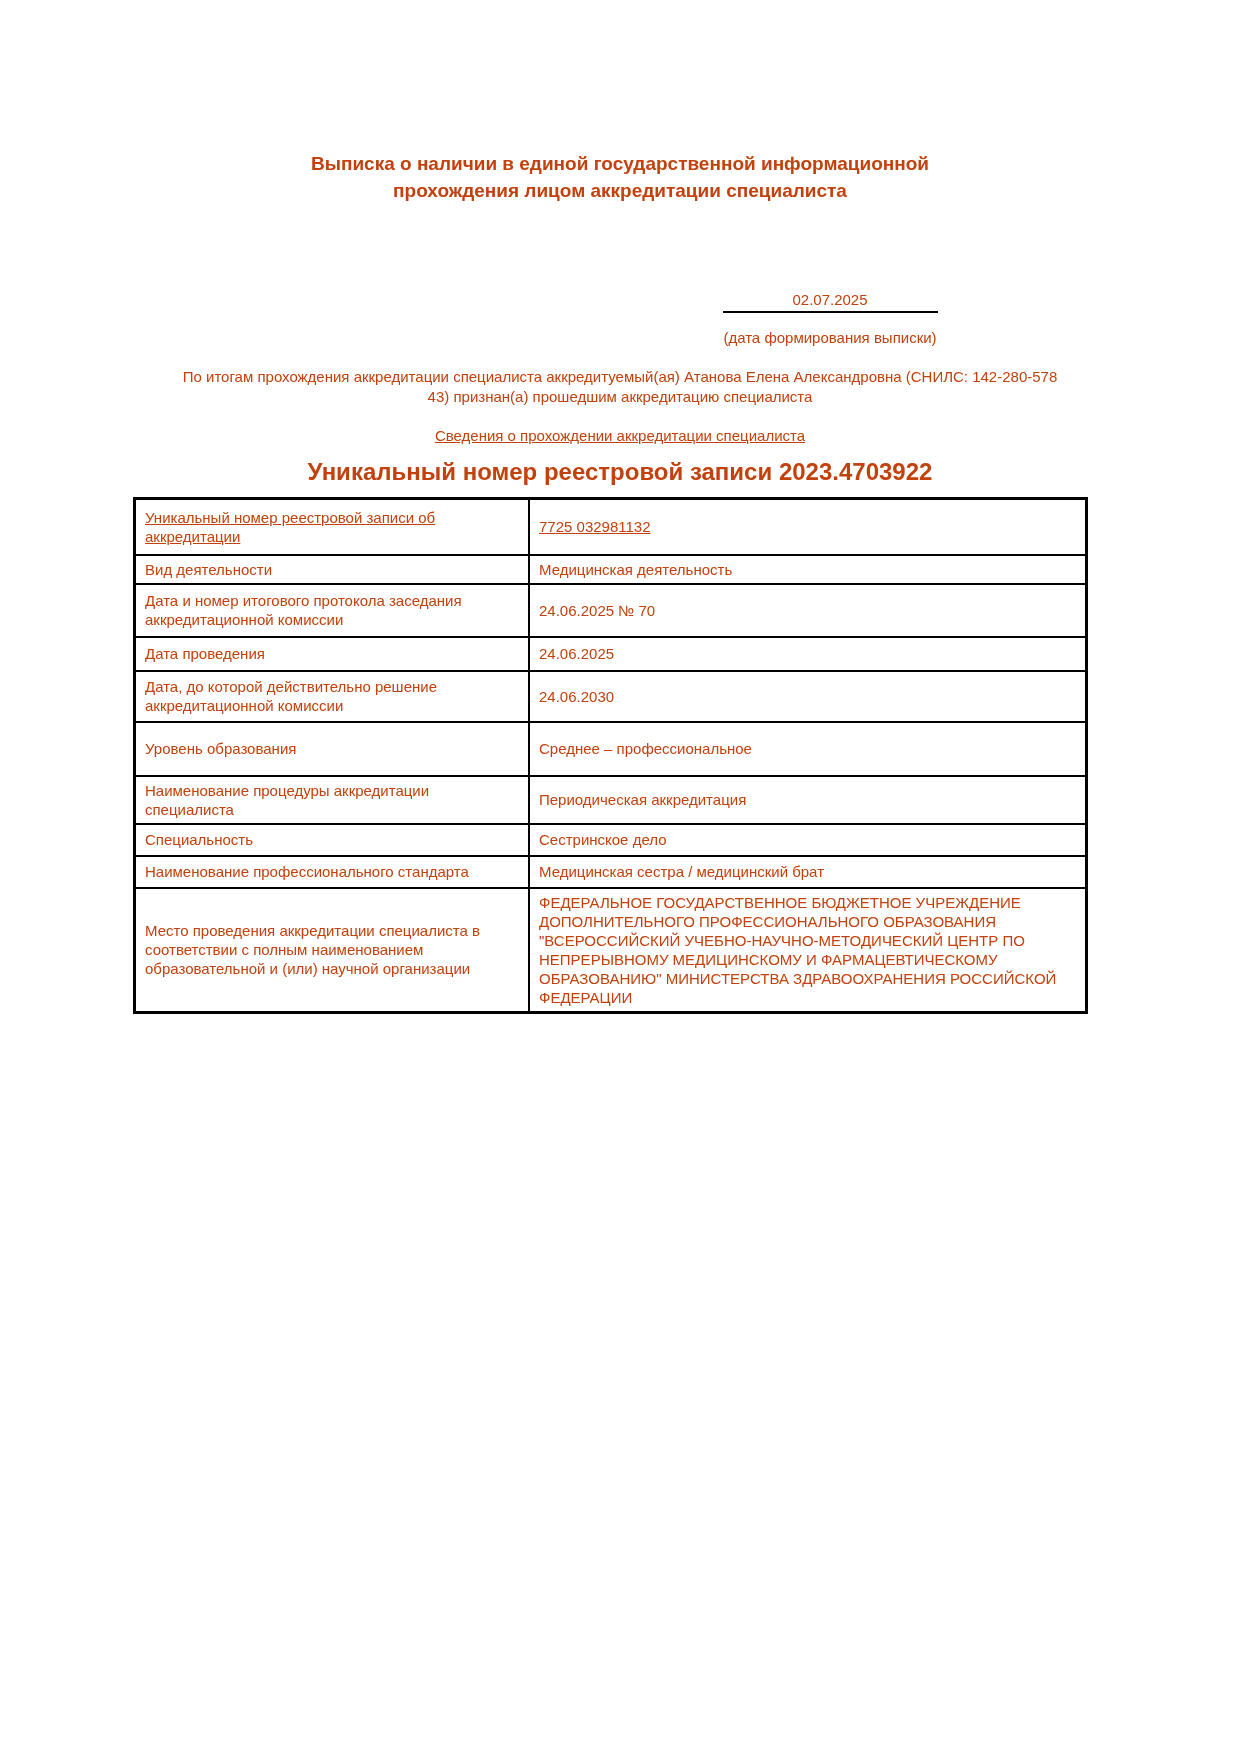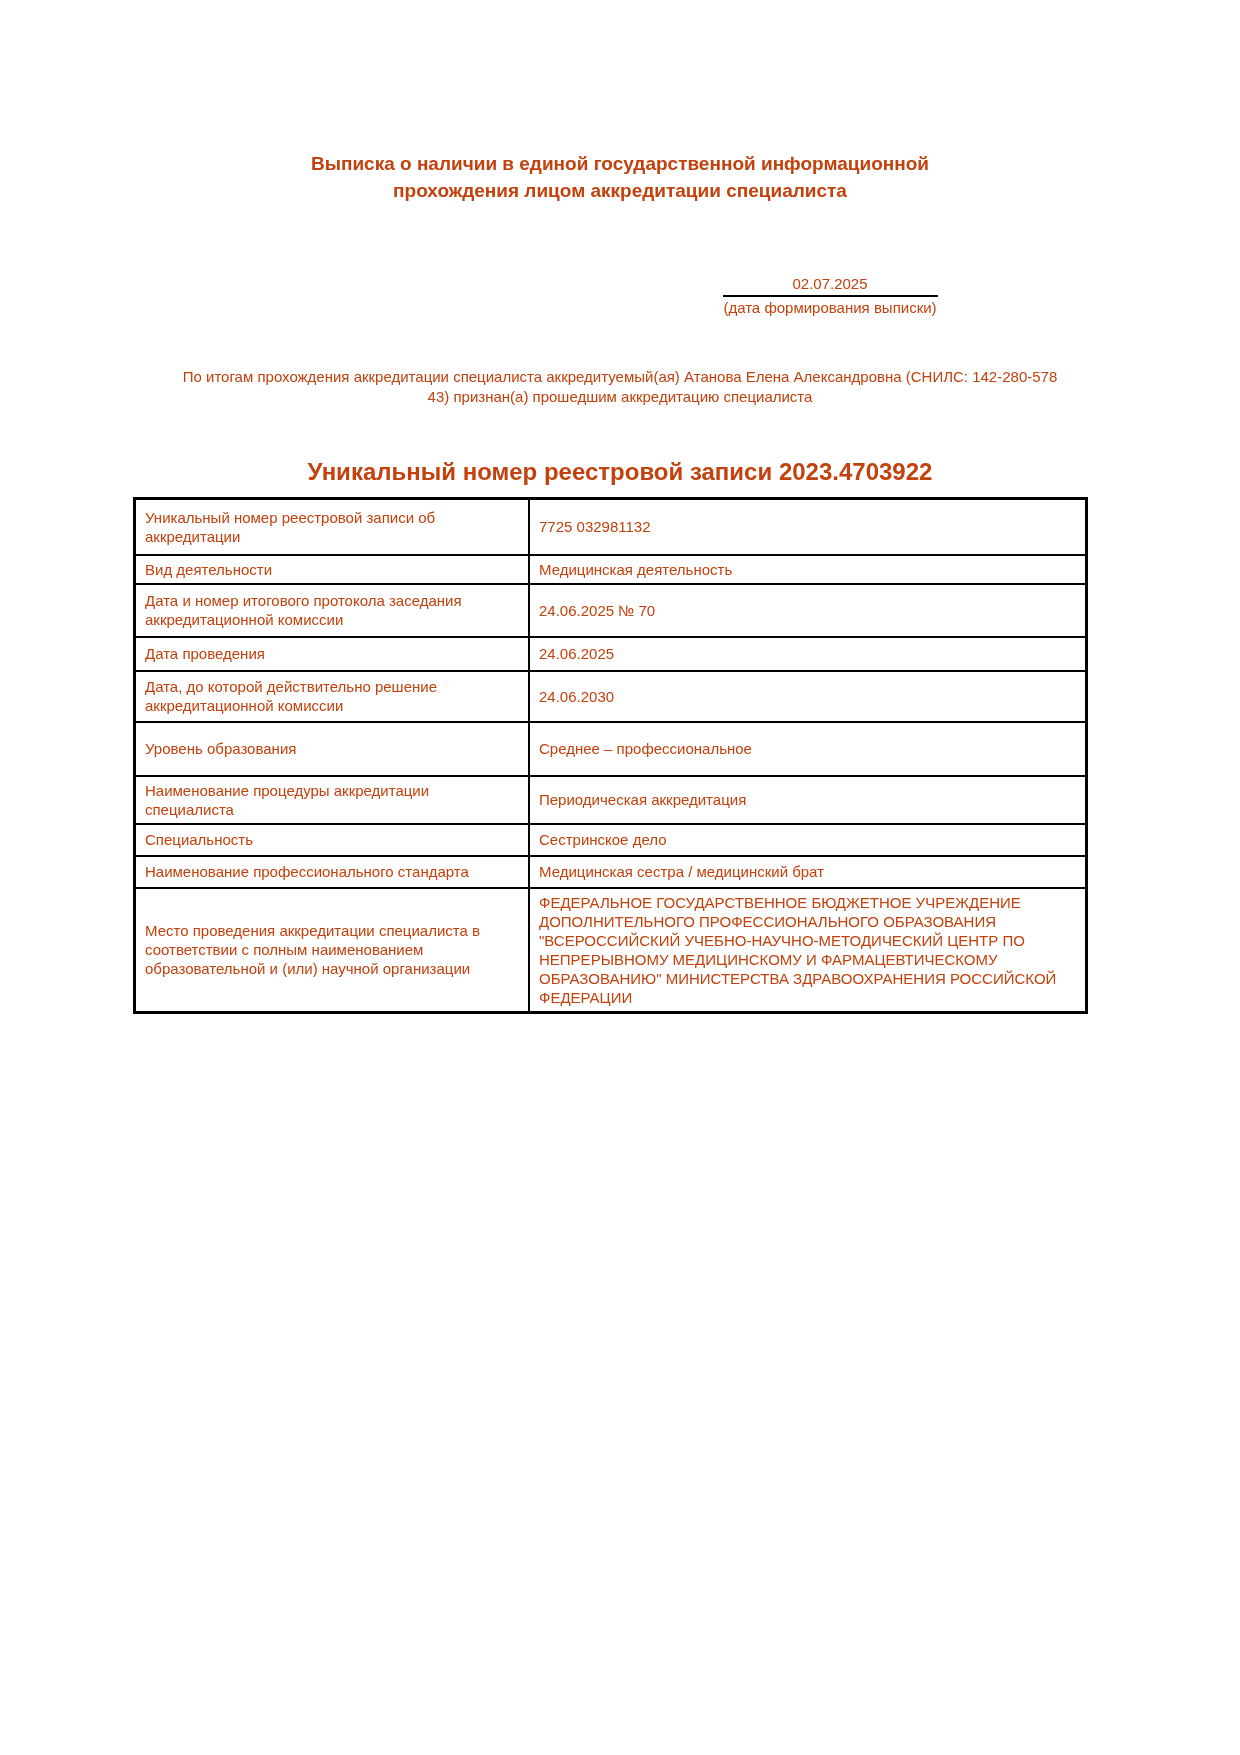--- a/index.html
+++ b/index.html
@@ -31,21 +31,21 @@
     top: 275px;
     left: 708px;
     width: 244px;
     text-align: center;
     font-size: 15px;
     line-height: 18px;
   }
   .date-value {
     display: block;
     width: 215px;
-    margin: 0 auto;
+    margin: 16px auto;
     padding-bottom: 2px;
     border-bottom: 2px solid #000000;
     text-align: center;
   }
   .date-caption {
     margin-top: 2px;
   }
   .intro {
     position: absolute;
     top: 347px;
@@ -85,21 +85,21 @@
     line-height: 19px;
     table-layout: fixed;
   }
   .acc-table td {
     border: 2px solid #000000;
     vertical-align: middle;
     padding: 4px 9px;
     word-wrap: break-word;
   }
   .acc-table td.label-cell { width: 374px; }
-  .acc-table tr:nth-child(1)  { height: 56px; }
+  .acc-table tr:nth-child(1)  { height: 56px; text-decoration: underline; }
   .acc-table tr:nth-child(2)  { height: 24px; }
   .acc-table tr:nth-child(3)  { height: 53px; margin-left: 20px; }
   .acc-table tr:nth-child(4)  { height: 34px; }
   .acc-table tr:nth-child(5)  { height: 51px; }
   .acc-table tr:nth-child(6)  { height: 54px; }
   .acc-table tr:nth-child(7)  { height: 36px; }
   .acc-table tr:nth-child(8)  { height: 32px; }
   .acc-table tr:nth-child(9)  { height: 32px; }
   .acc-table tr:nth-child(10) { height: 122px; }
 </style>
@@ -116,20 +116,21 @@
   <div class="date-block">
     <span class="date-value">02.07.2025</span>
     <div class="date-caption">(дата формирования выписки)</div>
   </div>
 
   <div class="intro">
     <div>По итогам прохождения аккредитации специалиста аккредитуемый(ая) Атанова Елена Александровна (СНИЛС: 142-280-578</div>
     <div>43) признан(а) прошедшим аккредитацию специалиста</div>
   </div>
 
+  <div class="section-heading">Сведения о прохождении аккредитации специалиста</div>
 
   <div class="registry-heading">Уникальный номер реестровой записи 2023.4703922</div>
 
   <table class="acc-table">
     <tbody>
         <tr>
           <td class="label-cell">Уникальный номер реестровой записи об аккредитации</td>
           <td class="value-cell">7725 032981132</td>
         </tr>
         <tr>

